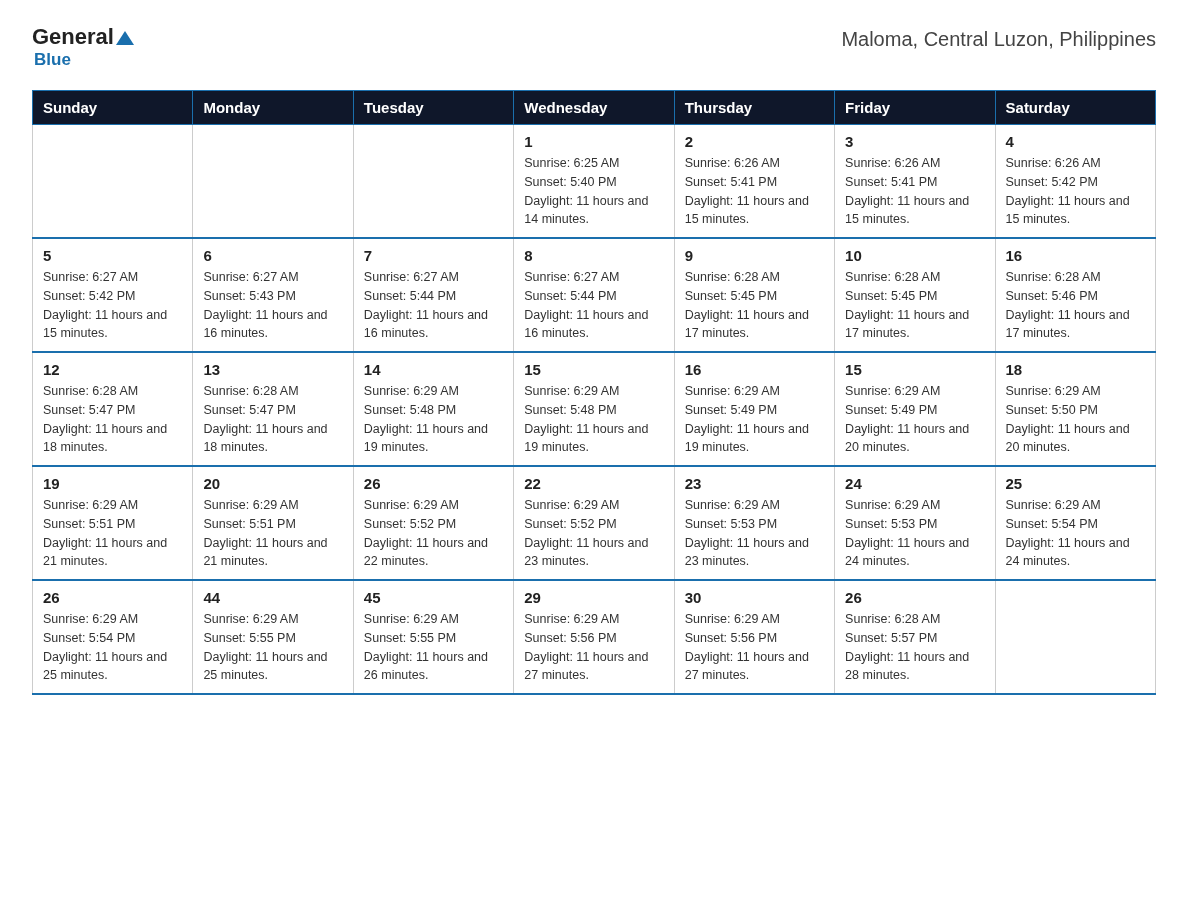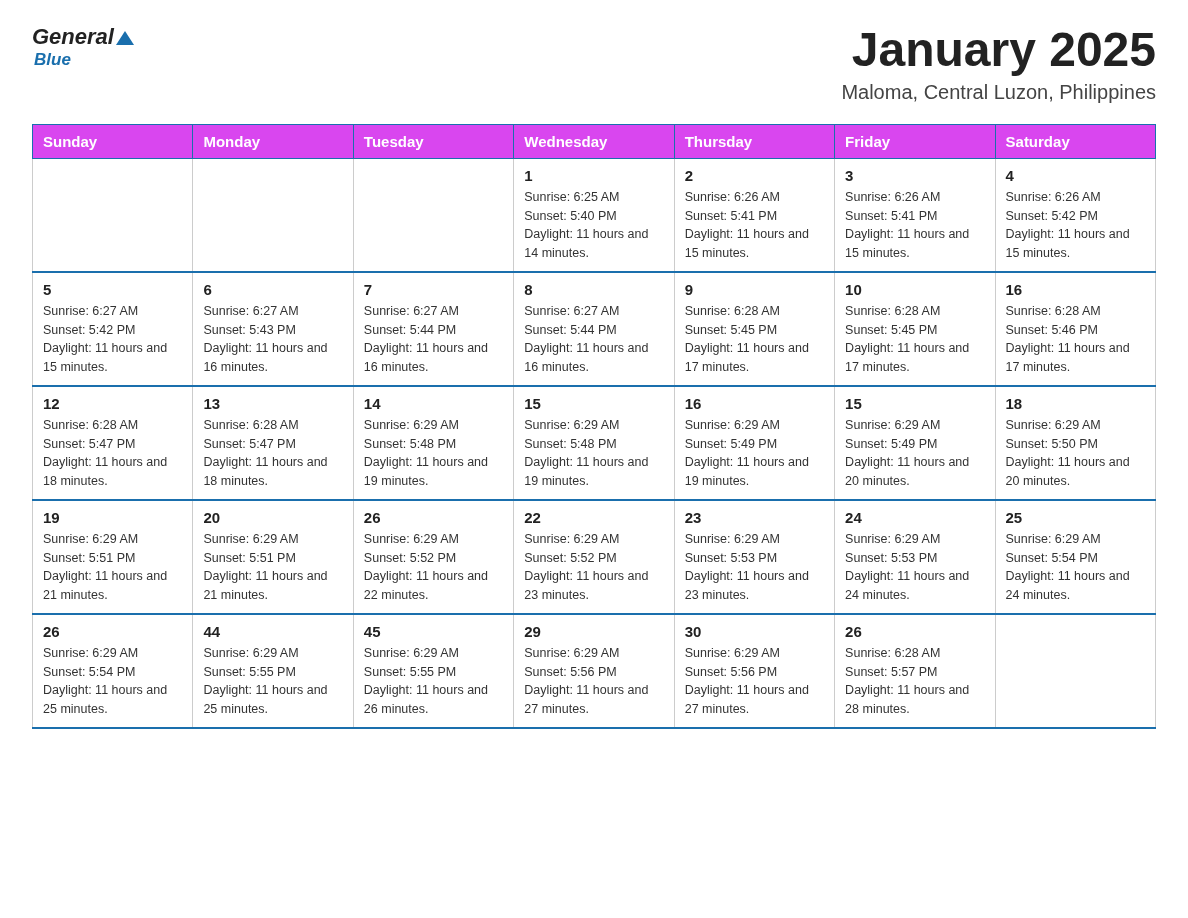--- a/index.html
+++ b/index.html
@@ -13,21 +13,20 @@
     .header {
       display: flex;
       justify-content: space-between;
       align-items: flex-start;
       margin-bottom: 20px;
     }
     .logo {
       display: flex;
       align-items: center;
       gap: 4px;
-      font-style: italic;
     }
     .logo-text-general {
       font-size: 22px;
       font-weight: bold;
       color: #222;
     }
     .logo-text-blue {
       font-size: 17px;
       font-weight: bold;
       color: #1a6fad;
@@ -45,21 +44,21 @@
       font-size: 20px;
       color: #444;
       margin-top: 4px;
     }
     .calendar-table {
       width: 100%;
       border-collapse: collapse;
       border: 1px solid #aaa;
     }
     .calendar-table th {
-      background-color: #d946ef;
+      background-color: #0f172a;
       color: #fff;
       font-size: 15px;
       font-weight: bold;
       padding: 8px 10px;
       text-align: left;
       border: 1px solid #1a6fad;
     }
     .calendar-table td {
       vertical-align: top;
       padding: 8px 10px;
@@ -97,21 +96,20 @@
       <div style="display:flex; align-items:center;">
         <span class="logo-text-general">General</span>
         <div style="display:flex; flex-direction:column; align-items:center; margin-left:2px; margin-top:2px;">
           <div style="width:0;height:0;border-left:9px solid transparent;border-right:9px solid transparent;border-bottom:14px solid #1a6fad;"></div>
         </div>
       </div>
       <span class="logo-text-blue" style="margin-left:2px;">Blue</span>
     </div>
   </div>
   <div class="title-section">
-    <div class="calendar-title">January 2025</div>
     <div class="calendar-subtitle">Maloma, Central Luzon, Philippines</div>
   </div>
 </div>
 
 <table class="calendar-table">
   <thead>
     <tr>
     <th>Sunday</th>
         <th>Monday</th>
         <th>Tuesday</th>

